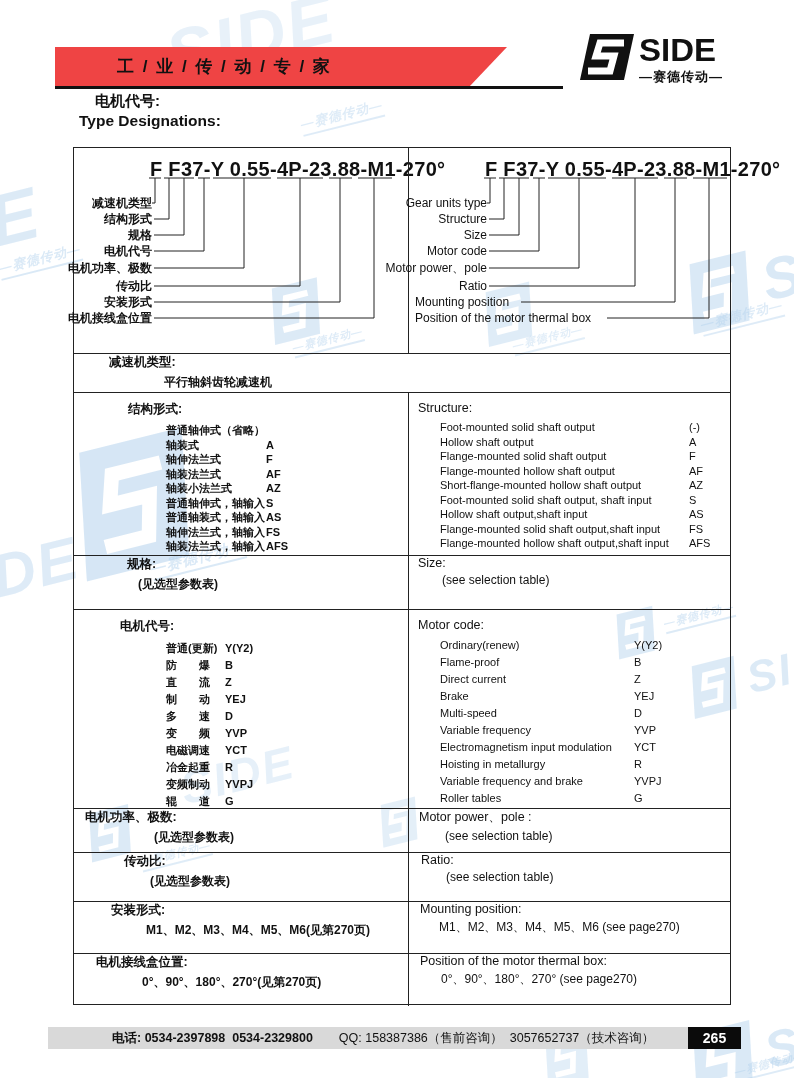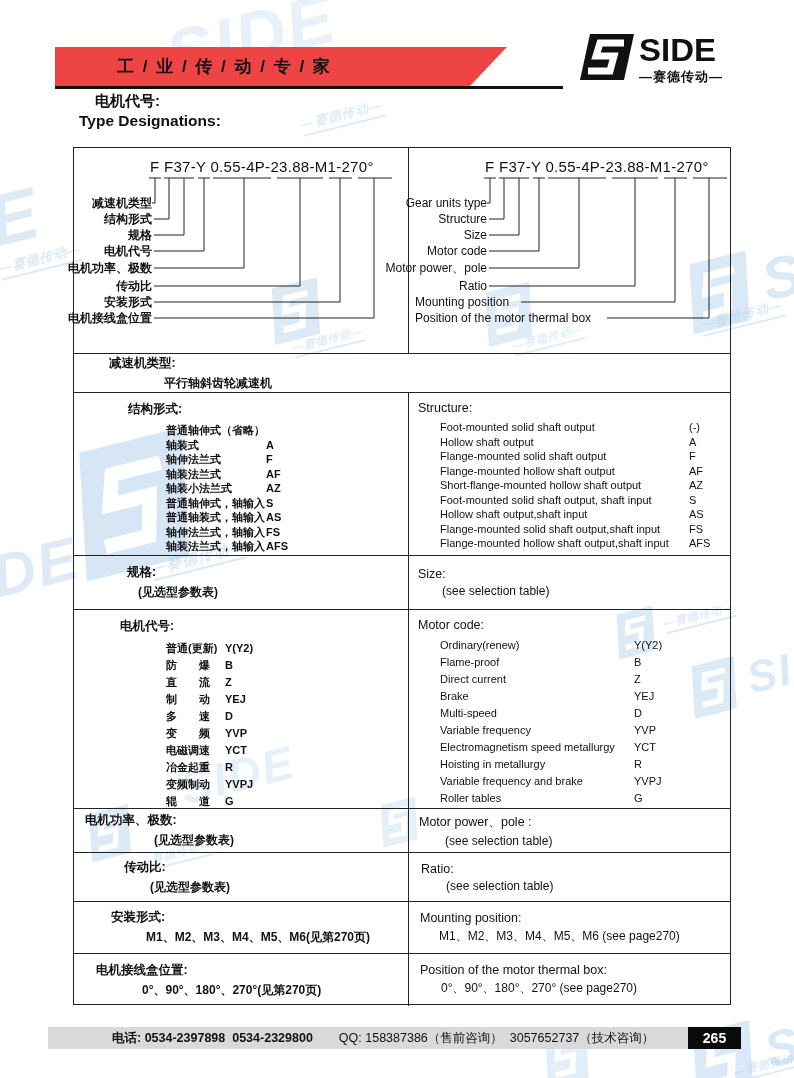--- a/index.html
+++ b/index.html
@@ -24,21 +24,21 @@
   .title-cn{position:absolute;left:95px;top:92px;font-size:15px;font-weight:700;z-index:2;}
   .title-en{position:absolute;left:79px;top:112px;font-size:15.5px;font-weight:600;z-index:2;}
   
   .sheet{position:absolute;left:73px;top:147px;width:658px;height:858px;border:1px solid #222;z-index:1;box-sizing:border-box;
     display:grid;grid-template-rows:205px 39px 163px 54px 199px 44px 49px 52px 53px;}
   .row{display:grid;grid-template-columns:334px 1fr;border-top:1px solid #222;min-height:0;}
   .row:first-child{border-top:none;}
   .cell{position:relative;box-sizing:border-box;min-width:0;}
   .cell-en{border-left:1px solid #222;}
   .cell-cn{font-weight:700;}
-  .simple .cell{display:flex;flex-direction:column;justify-content:center;gap:3px;}
+  .simple .cell{display:flex;flex-direction:column;justify-content:flex-start;gap:3px;}
   .cell-title{margin-left:var(--t,10px);font-size:12.5px;white-space:nowrap;}
   .cell-value{margin-left:var(--v,30px);font-size:12px;white-space:nowrap;}
   .listy .cell{padding-top:8px;}
   .list{margin-left:var(--l,30px);margin-top:5px;}
   .li{display:flex;white-space:nowrap;}
   .row-structure .li{line-height:14.5px;font-size:11px;}
   .row-motor .li{line-height:17px;font-size:11px;}
   .row-structure .cell-cn .li-name{min-width:100px;}
   .row-structure .cell-en .li-name{min-width:249px;}
   .row-motor .cell-cn .li-name{width:59px;flex:none;}
@@ -48,21 +48,21 @@
   .row-type .cell-cn{--t:35px;--v:90px}      .row-type .cell-en{--t:9px;--v:33px}
   .row-structure .cell-cn{--t:54px;--l:92px} .row-structure .cell-en{--t:9px;--l:31px}
   .row-size .cell-cn{--t:53px;--v:64px}      .row-size .cell-en{--t:9px;--v:33px}
   .row-motor .cell-cn{--t:46px;--l:92px}     .row-motor .cell-en{--t:9px;--l:31px}
   .row-power .cell-cn{--t:11px;--v:80px}     .row-power .cell-en{--t:10px;--v:36px}
   .row-ratio .cell-cn{--t:50px;--v:76px}     .row-ratio .cell-en{--t:12px;--v:37px}
   .row-mounting .cell-cn{--t:37px;--v:72px}  .row-mounting .cell-en{--t:11px;--v:30px}
   .row-thermal .cell-cn{--t:22px;--v:68px}   .row-thermal .cell-en{--t:11px;--v:32px}
   
   .dia{position:relative;}
-  .dia-code{position:absolute;left:76px;top:10px;font-size:15px;font-weight:400;letter-spacing:.3px;white-space:nowrap;}
+  .dia-code{position:absolute;left:76px;top:10px;font-size:20px;font-weight:700;letter-spacing:.3px;white-space:nowrap;}
   .dia-svg{position:absolute;left:0;top:0;}
   .dlab{position:absolute;white-space:nowrap;font-size:12px;line-height:16px;}
   .dlab.ra{left:-34px;width:112px;text-align:right;}
   .cell-en .dlab{font-weight:400;}
   .r0{top:47px}.r1{top:63px}.r2{top:79px}.r3{top:95px}.r4{top:112px}.r5{top:130px}.r6{top:146px}.r7{top:162px}
   .dlab.la{left:6px;width:auto;text-align:left;}
   
   .footer-bar{position:absolute;left:48px;top:1027px;width:640px;height:22px;background:#d9d9d9;z-index:2;
     display:flex;align-items:center;font-size:12.5px;}
   .footer-phone{margin-left:64px;font-weight:700;white-space:pre;}
@@ -429,21 +429,21 @@
           </div>
         <div class="li">
             <span class="li-name">Multi-speed</span>
             <span class="li-code">D</span>
           </div>
         <div class="li">
             <span class="li-name">Variable frequency</span>
             <span class="li-code">YVP</span>
           </div>
         <div class="li">
-            <span class="li-name">Electromagnetism speed metallurgy</span>
+            <span class="li-name">Electromagnetism input modulation</span>
             <span class="li-code">YCT</span>
           </div>
         <div class="li">
             <span class="li-name">Hoisting in metallurgy</span>
             <span class="li-code">R</span>
           </div>
         <div class="li">
             <span class="li-name">Variable frequency and brake</span>
             <span class="li-code">YVPJ</span>
           </div>

